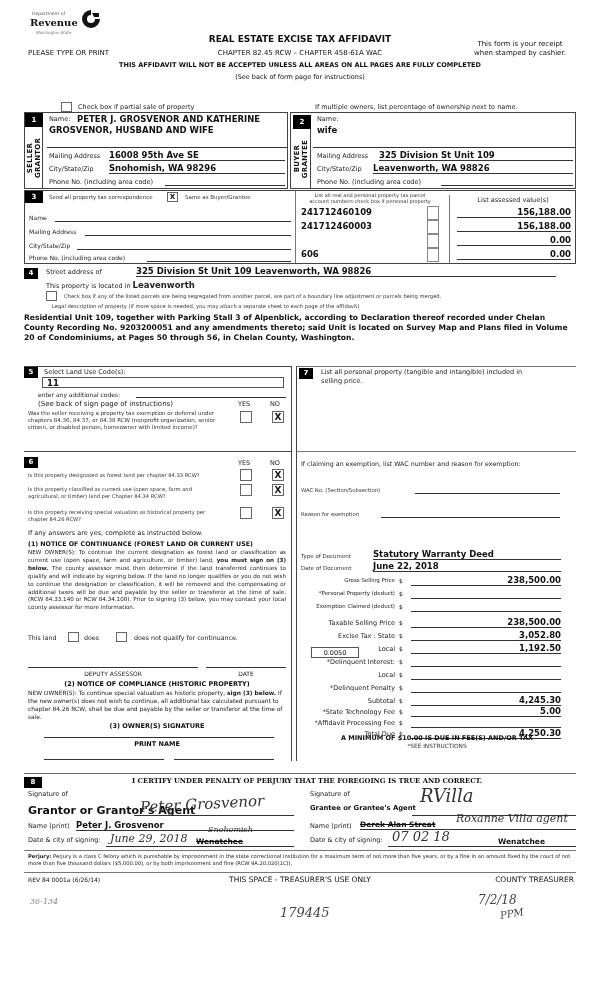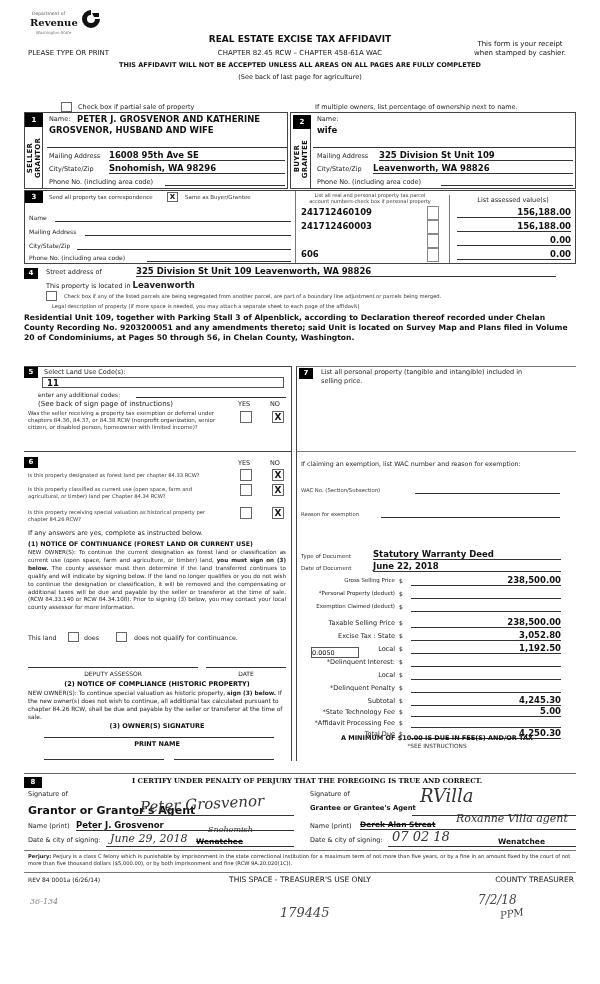--- a/index.html
+++ b/index.html
@@ -32,21 +32,21 @@
     <path d="M12 5 L19 5 L19 9 L14 9 Z" fill="#111"></path>
   </svg>
 </div>
 
 <div class="abs b center" style="left:150px;top:34px;width:300px;font-size:9px;">REAL ESTATE EXCISE TAX AFFIDAVIT</div>
 <div class="abs" style="left:28px;top:49px;font-size:7px;">PLEASE TYPE OR PRINT</div>
 <div class="abs center" style="left:180px;top:49px;width:240px;font-size:7px;">CHAPTER 82.45 RCW – CHAPTER 458-61A WAC</div>
 <div class="abs center" style="left:460px;top:40px;width:120px;font-size:7px;text-align:center;">This form is your receipt</div>
 <div class="abs center" style="left:460px;top:49px;width:120px;font-size:7px;">when stamped by cashier.</div>
 <div class="abs b center" style="left:60px;top:61px;width:480px;font-size:6.5px;">THIS AFFIDAVIT WILL NOT BE ACCEPTED UNLESS ALL AREAS ON ALL PAGES ARE FULLY COMPLETED</div>
-<div class="abs center" style="left:200px;top:73px;width:200px;font-size:6.5px;">(See back of last page for agriculture)</div>
+<div class="abs center" style="left:200px;top:73px;width:200px;font-size:6.5px;">(See back of form page for instructions)</div>
 <div class="abs cbx" style="left:61px;top:102px;width:11px;height:10px;"></div>
 <div class="abs lbl" style="left:78px;top:103px;">Check box if partial sale of property</div>
 <div class="abs lbl" style="left:315px;top:103px;">If multiple owners, list percentage of ownership next to name.</div>
 
 <div class="abs frame" style="left:24px;top:112px;width:264px;height:77px;">
   <div class="abs num" style="left:0;top:0;width:18px;height:14px;line-height:14px;">1</div>
   <div class="abs" style="left:0;top:14px;width:18px;height:62px;border-right:1px solid #444;display:flex;justify-content:center;align-items:center;">
     <div class="vlabel">SELLER</div>
     <div class="vlabel">GRANTOR</div>
   </div>
@@ -245,21 +245,21 @@
       <div class="abs" style="left: 102px; top: 256px; font-size: 6px;">$</div>
       <div class="abs fill right uline" style="left: 114px; top: 254px; width: 150px; height: 11px; line-height: 10px;">5.00</div>
       <div class="abs right" style="left: 0px; top: 267px; width: 98px; font-size: 6.5px; color: rgb(34, 34, 34);">*Affidavit Processing Fee</div>
       <div class="abs" style="left: 102px; top: 267px; font-size: 6px;">$</div>
       <div class="abs fill right uline" style="left: 114px; top: 265px; width: 150px; height: 11px; line-height: 10px;"></div>
       <div class="abs right" style="left: 0px; top: 278px; width: 98px; font-size: 6.5px; color: rgb(34, 34, 34);">Total Due</div>
       <div class="abs" style="left: 102px; top: 278px; font-size: 6px;">$</div>
       <div class="abs fill right uline" style="left: 114px; top: 276px; width: 150px; height: 11px; line-height: 10px;">4,250.30</div>
     </div>
 
-  <div class="abs box" style="left:14px;top:195px;width:48px;height:11px;font-size:6.5px;text-align:left;line-height:10px;">0.0050</div>
+  <div class="abs box" style="left:14px;top:195px;width:48px;height:11px;font-size:6.5px;text-align:center;line-height:10px;">0.0050</div>
 
   <div class="abs b center" style="left:0;top:282px;width:280px;font-size:6.5px;">A MINIMUM OF $10.00 IS DUE IN FEE(S) AND/OR TAX</div>
   <div class="abs center" style="left:0;top:291px;width:280px;font-size:5.8px;color:#333;">*SEE INSTRUCTIONS</div>
 </div>
 
 <div class="abs" style="left:24px;top:773px;width:552px;border-top:1px solid #666;"></div>
 <div class="abs num" style="left:24px;top:777px;width:18px;">8</div>
 <div class="abs b" style="left:132px;top:777px;font-family:'DejaVu Serif',serif;font-size:6.8px;">I CERTIFY UNDER PENALTY OF PERJURY THAT THE FOREGOING IS TRUE AND CORRECT.</div>
 
 <div class="abs lbl" style="left:28px;top:790px;">Signature of</div>

